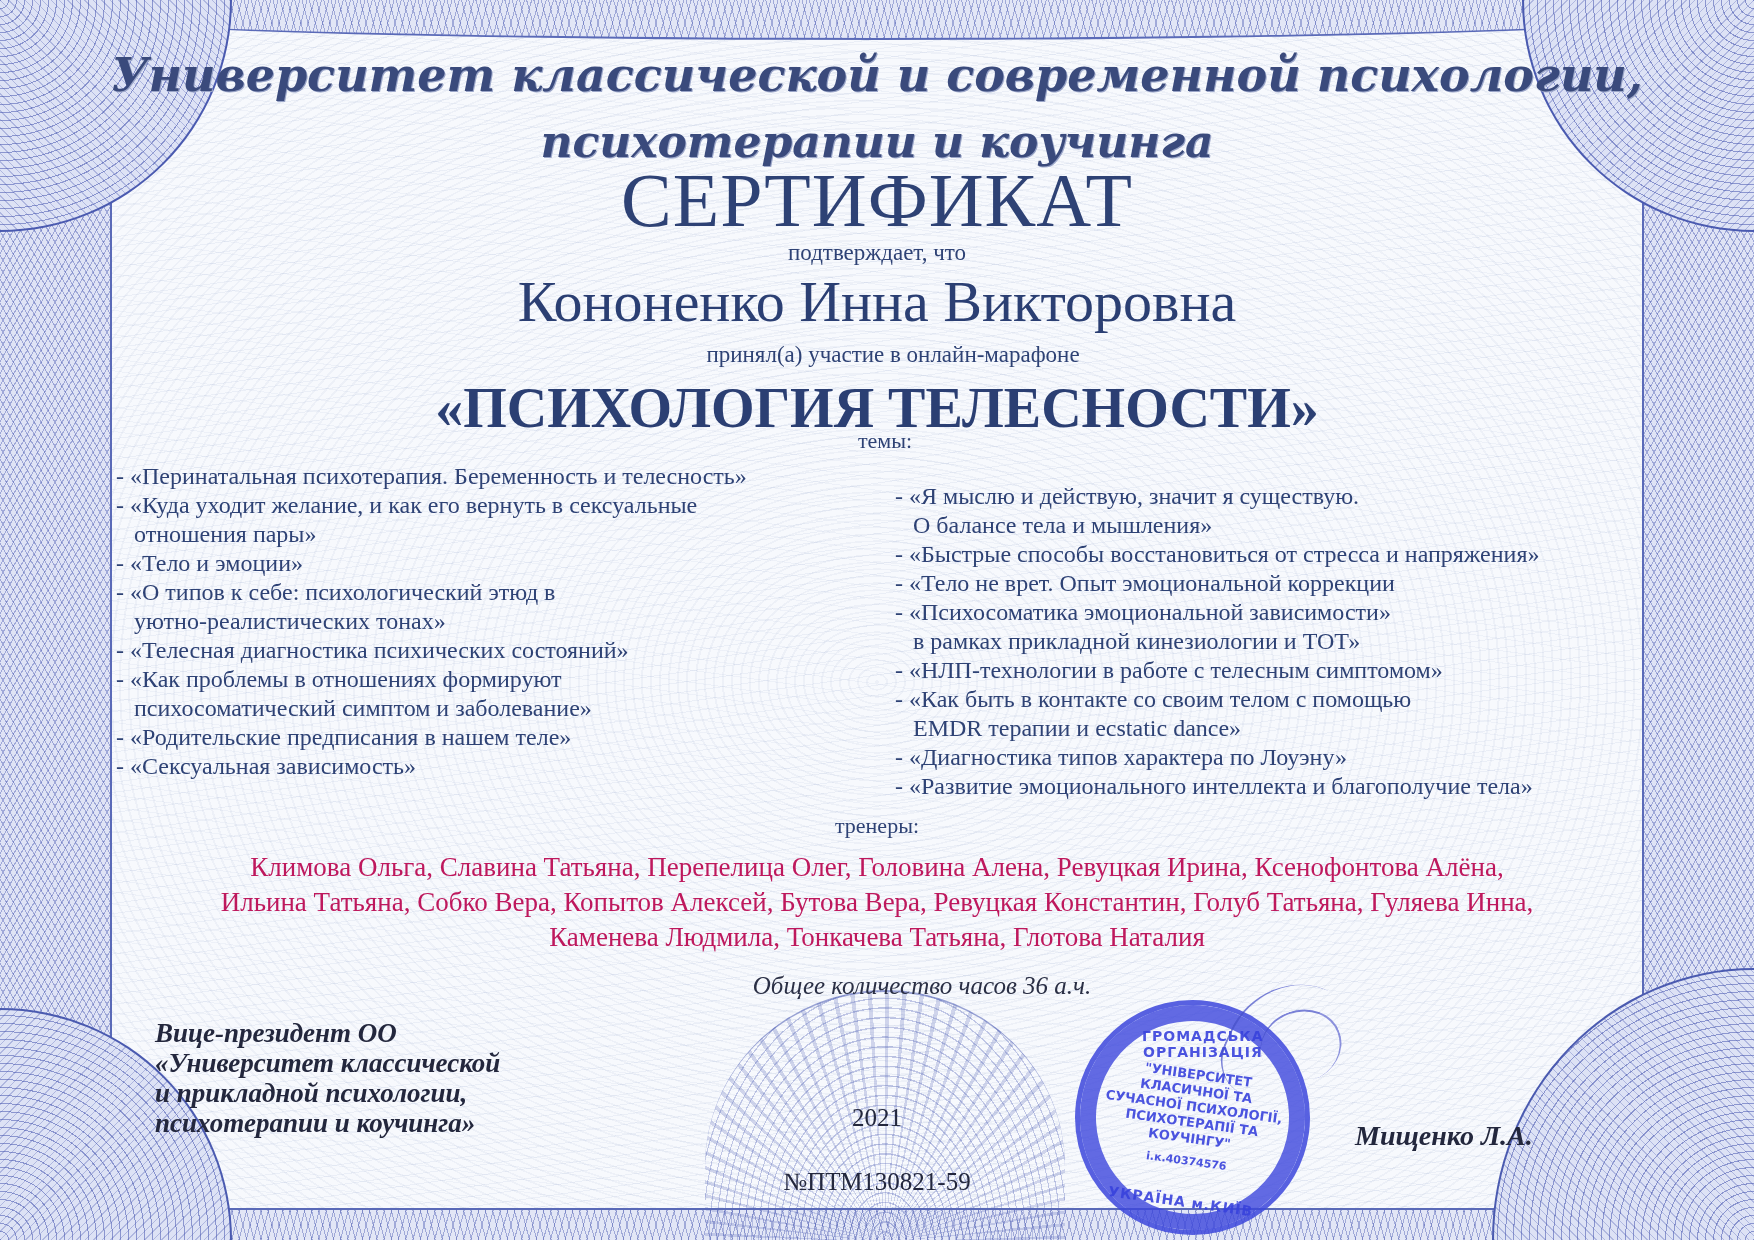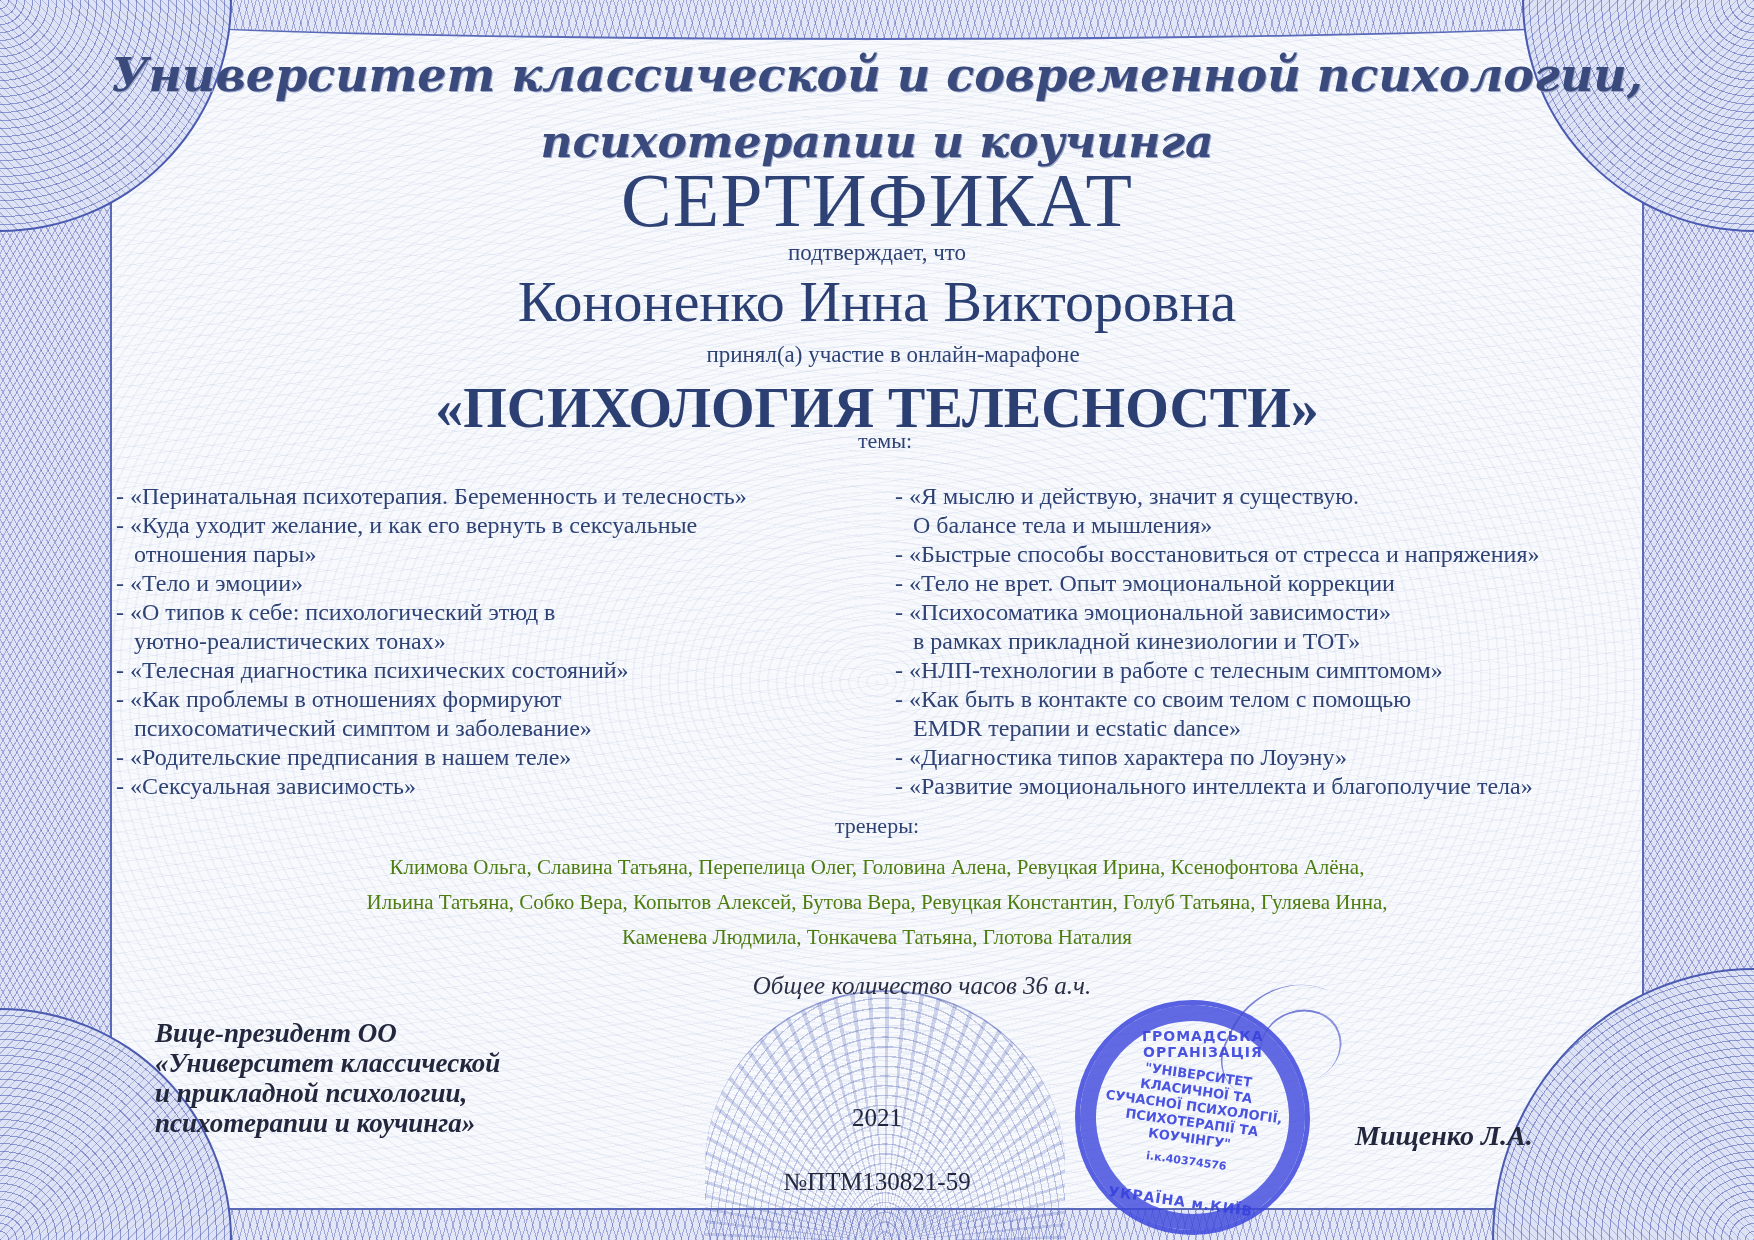--- a/index.html
+++ b/index.html
@@ -78,26 +78,26 @@
   }
   .univ-title2 { top:112px; font-size:44px;margin-top:8px; }
   .cert-title { top:162px; font-size:76px; font-weight:normal; color:#2e4275; letter-spacing:1px; line-height:1; }
   .confirms { top:240px; font-size:23px; color:#2e4275; }
   .person-name { top:270px; font-size:58px; font-weight:normal; color:#2b3f73; line-height:1.1; }
   .participated { top:342px; font-size:23px; color:#2e4275;padding-left:32px; }
   .marathon { top:378px; font-size:56px; font-weight:bold; color:#2b3f73; line-height:1.1; }
   .topics-label { top:428px; font-size:22px; color:#2e4275;padding-left:16px; }
 
   .topics-col { font-size:24px; line-height:29px; color:#2e4275; }
-  .topics-col.left { left:116px; top:482px; width:780px; }
+  .topics-col.left { left:116px; top:462px; width:780px; }
   .topics-col.right { left:895px; top:482px; width:800px; }
   .topic { white-space:pre; }
 
   .trainers-label { top:813px; font-size:22px; color:#2e4275; }
-  .trainers { top:850px; left:170px; right:170px; text-align:center; font-size:21px; line-height:35px; color:#4d7c0f; }
+  .trainers { top:850px; left:170px; right:170px; text-align:center; font-size:27px; line-height:35px; color:#be185d; }
 
   .hours { top:972px; left:0; right:0; text-align:center; font-style:italic; font-size:25px; color:#2a2f45; }
   .hours span { padding-left:90px; }
 
   .vp { left:155px; top:1018px; font-style:italic; font-weight:bold; font-size:27px; line-height:30px; color:#23273d; }
   .year { left:0; right:0; top:1104px; text-align:center; font-size:25px; color:#23273d; }
   .cert-no { left:0; right:0; top:1168px; text-align:center; font-size:25px; color:#23273d; }
   .signer { left:1355px; top:1120px; font-style:italic; font-weight:bold; font-size:28px; color:#23273d; }
 
   .stamp {

